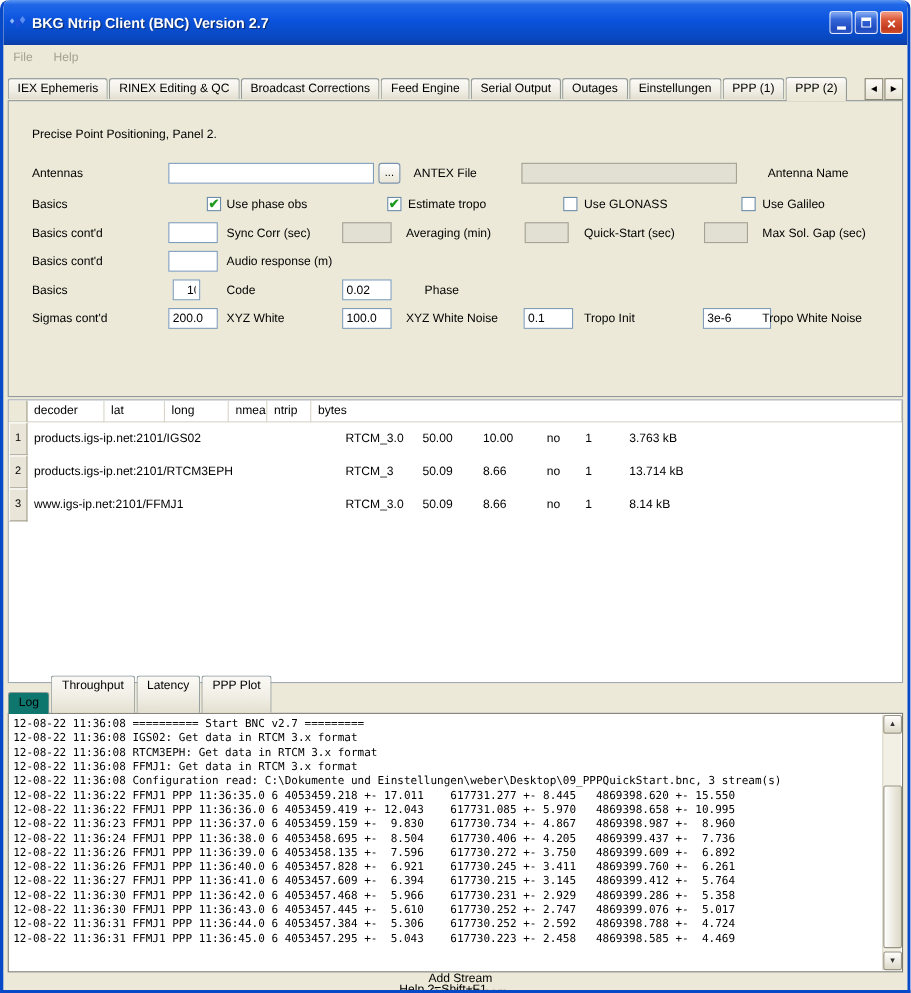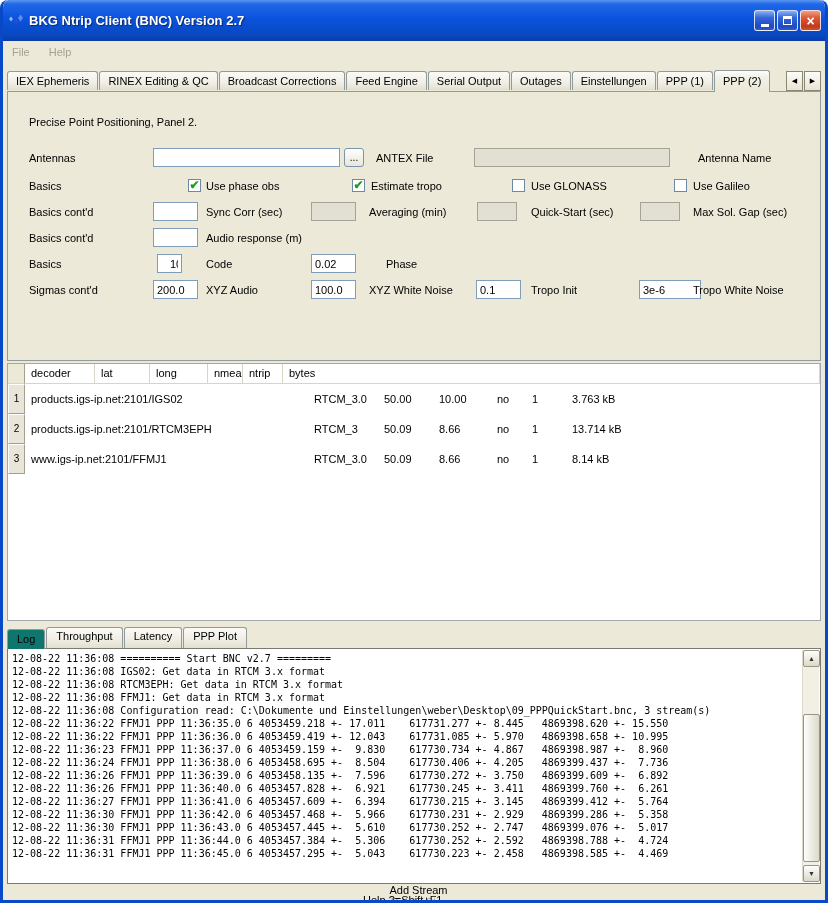--- a/index.html
+++ b/index.html
@@ -72,21 +72,21 @@
   .c-mount { width:283px; flex:0 0 283px; }
   .c-dec   { width:70px;  flex:0 0 70px; }
   .c-lat   { width:55px;  flex:0 0 55px; }
   .c-long  { width:58px;  flex:0 0 58px; }
   .c-nmea  { width:35px;  flex:0 0 35px; }
   .c-ntrip { width:40px;  flex:0 0 40px; }
   .c-bytes { flex:1; }
 
   
   .btabs { position:relative; z-index:2; margin:8px 0 0 4px; height:19px; display:flex; align-items:flex-end; }
-  .btab { height:21px; line-height:17px; padding:0 9px; font-size:11px;
+  .btab { height:34px; line-height:17px; padding:0 9px; font-size:11px;
     background:linear-gradient(180deg,#fbfaf6 0%,#efede3 60%,#e3dfd0 100%);
     border:1px solid #919b9c; border-bottom:none; border-radius:3px 3px 0 0; margin-right:1px; }
   .btab.active { height:20px; line-height:18px; margin-bottom:-1px; background:#0f766e; }
 
   
   .logframe { position:relative; z-index:1; margin:0 4px; height:236px; border:1px solid #7a7a72; background:#fff; }
   .logtext { position:absolute; left:4px; top:3px; right:21px; bottom:3px; overflow:hidden;
     font-family:"DejaVu Sans Mono", monospace; font-size:10px; line-height:13px; white-space:pre; color:#000; }
   .vscroll { position:absolute; top:1px; right:1px; bottom:1px; width:17px; background:#f2f0e4;
     border-left:1px solid #dcd9cb; }
@@ -191,21 +191,21 @@
       <span class="flabel" style="left:21px">Basics</span>
       <input class="fi" style="left: 149px; width: 25px; padding-left: 12px;" value="10.0">
       <span class="flabel" style="left:198px">Code</span>
       <input class="fi" style="left: 303px; width: 45px;" value="0.02">
       <span class="flabel" style="left:378px">Phase</span>
     </div>
 
     <div class="frow" style="top:188px">
       <span class="flabel" style="left:21px">Sigmas cont'd</span>
       <input class="fi" style="left: 145px; width: 45px;" value="200.0">
-      <span class="flabel" style="left:198px">XYZ Audio</span>
+      <span class="flabel" style="left:198px">XYZ White</span>
       <input class="fi" style="left: 303px; width: 45px;" value="100.0">
       <span class="flabel" style="left:361px">XYZ White Noise</span>
       <input class="fi" style="left: 468px; width: 45px;" value="0.1">
       <span class="flabel" style="left:523px">Tropo Init</span>
       <input class="fi" style="left: 631px; width: 62px;" value="3e-6">
       <span class="flabel" style="left:685px">Tropo White Noise</span>
     </div>
   </div>
 
   <div class="streams">

